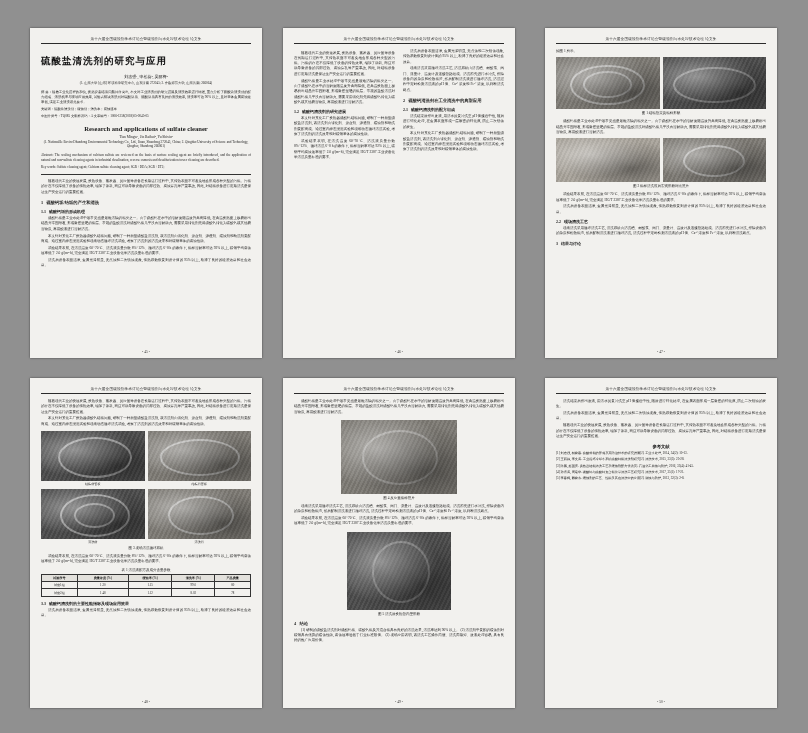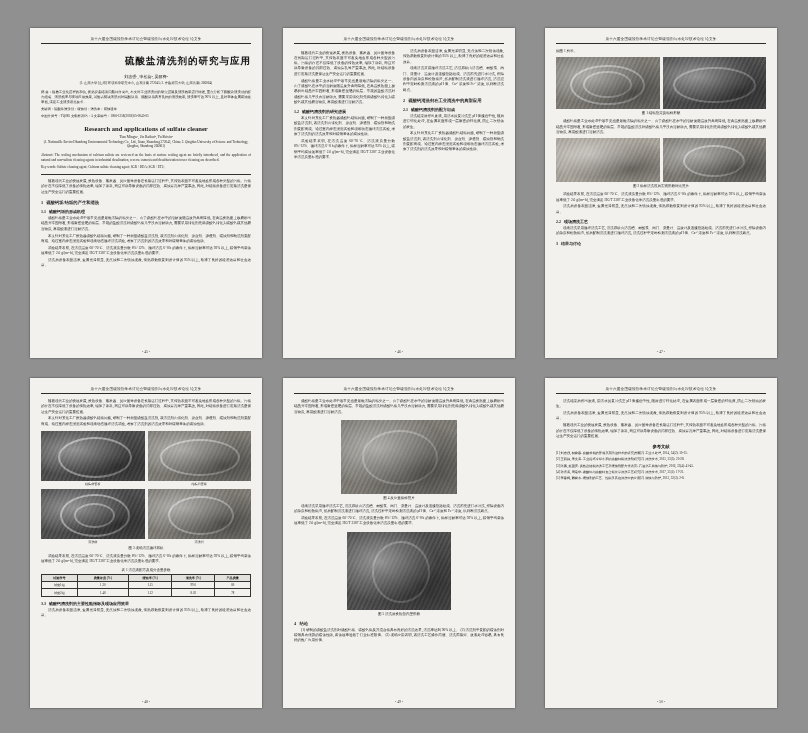--- a/index.html
+++ b/index.html
@@ -44,21 +44,21 @@
   }
   .pgnum {
     position: absolute;
     bottom: 4px;
     left: 0; right: 0;
     text-align: center;
     font-size: 3.6px;
     color: #333;
   }
   .title {
-    text-align: right;
+    text-align: left;
     font-size: 9.5px;
     font-weight: bold;
     letter-spacing: 1px;
     margin: 11px 0 6px 0;
     color: #111;
   }
   .authors {
     text-align: center;
     font-size: 4px;
     margin: 2px 0;

